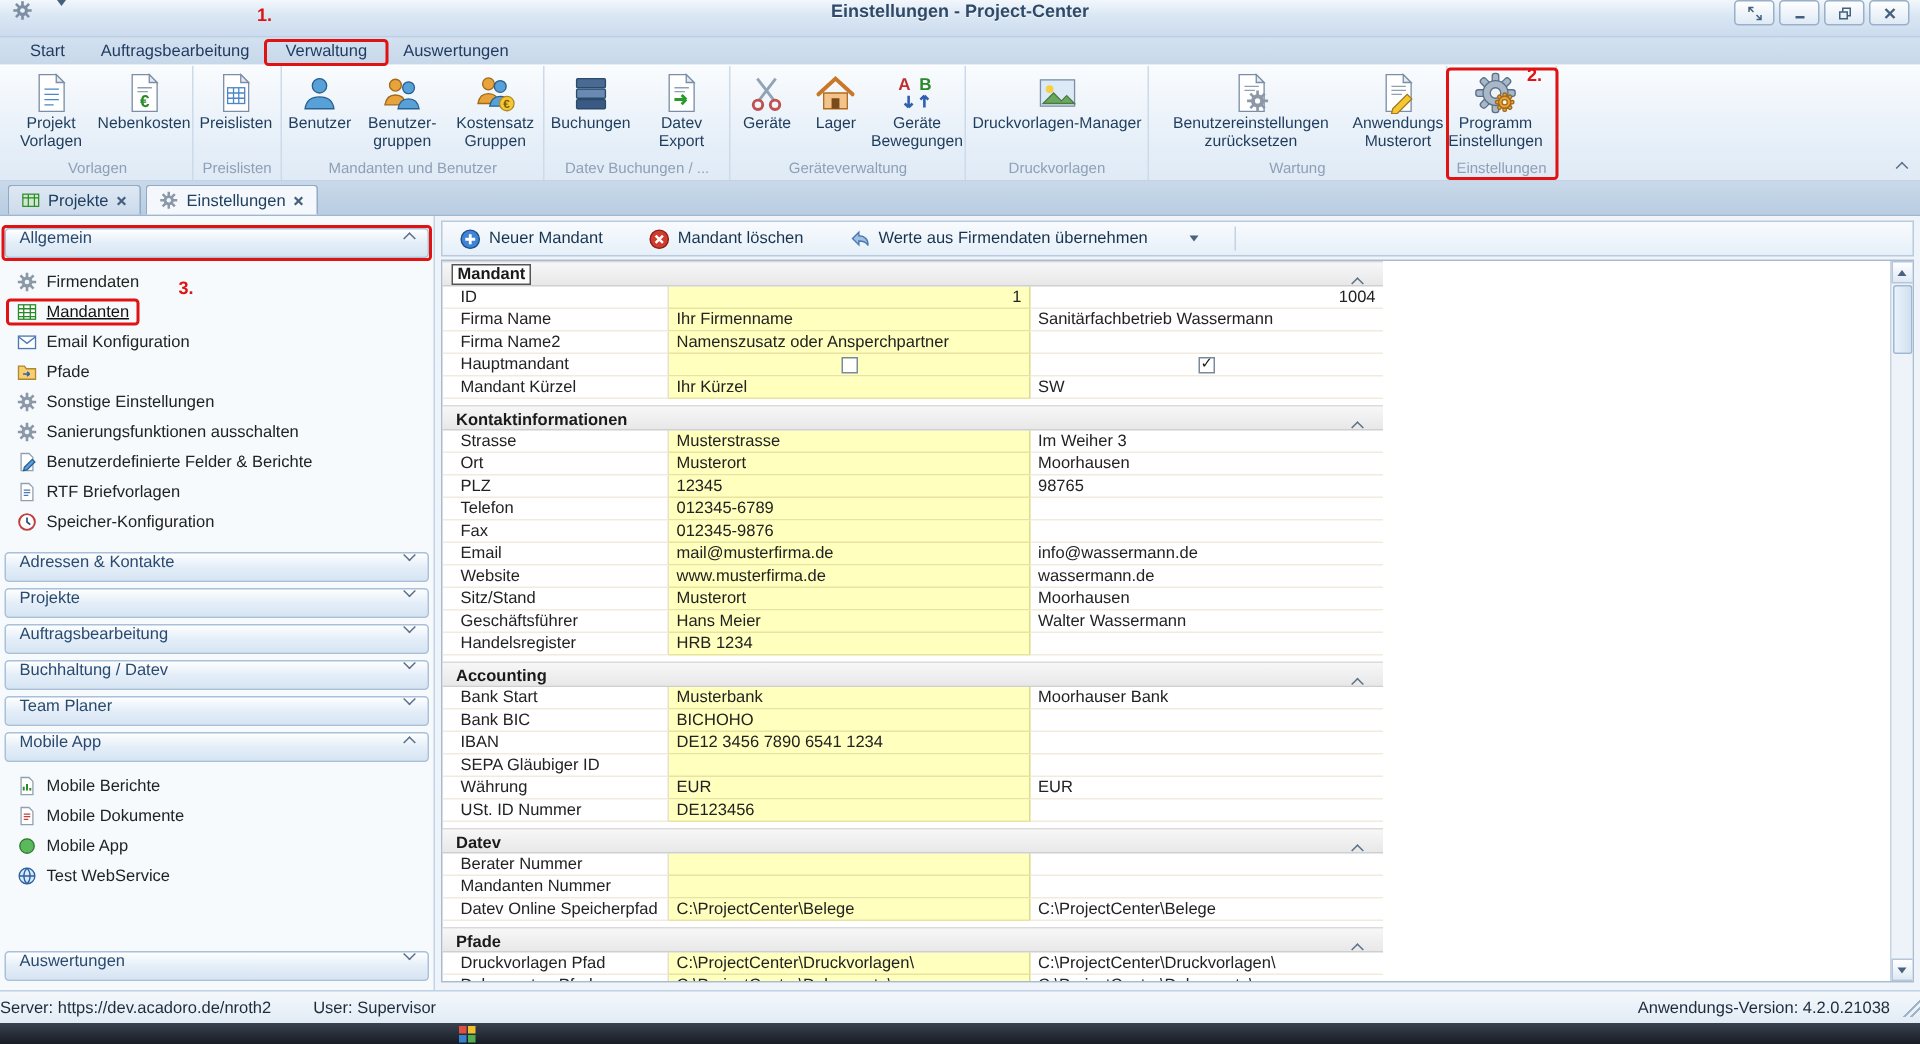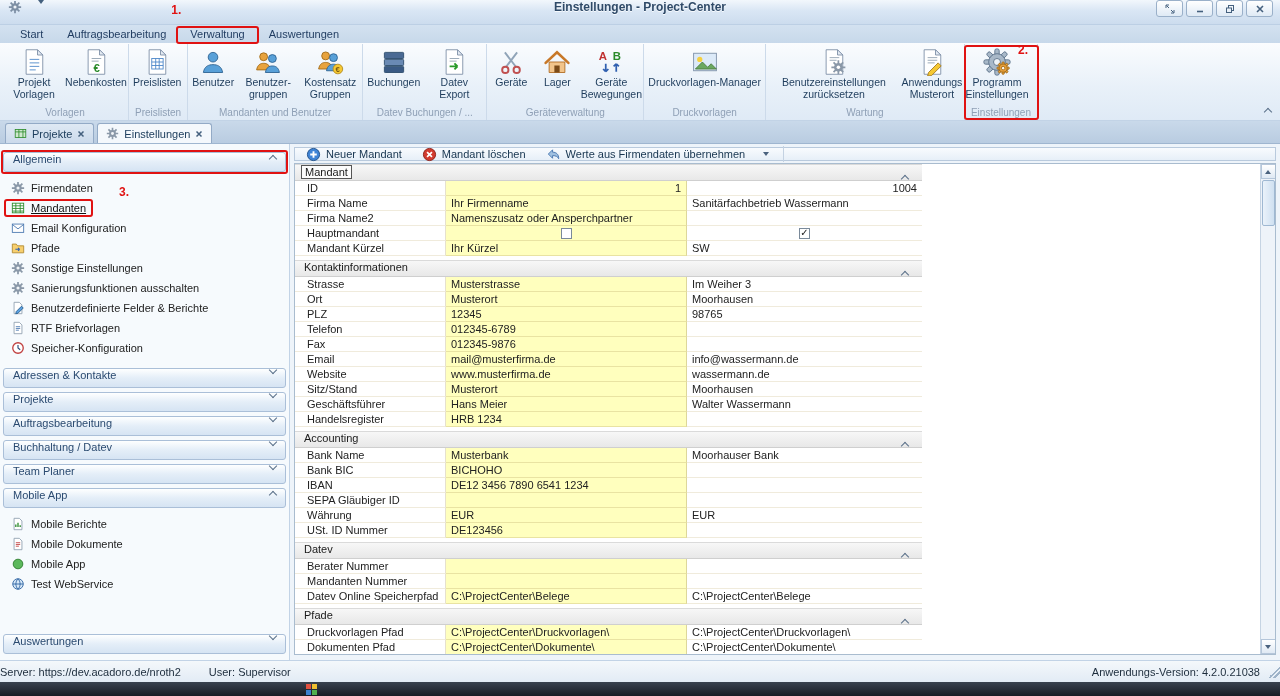--- a/index.html
+++ b/index.html
@@ -47,31 +47,31 @@
   .sb-header{height:20px;flex:none;display:flex;align-items:flex-start;border:1px solid #aabfd8;border-radius:3px;background:linear-gradient(#feffff,#e4eef8 50%,#d6e4f3);color:#2a4a70;padding:0 9px;margin-top:4px}
   .sb-header .lbl{flex:1}
   .sb-header.last{margin-top:auto}
   .sb-items{padding:6px 0 6px 3px;flex:none}
   .sb-item{height:20px;display:flex;align-items:center}
   .item-inner{display:inline-flex;align-items:center;gap:6px;padding:1px 5px}
   .sb-item .ic svg{width:14px;height:14px}
   .sb-item.selected .lbl{text-decoration:underline;color:#111}
 
   .content{flex:1;display:flex;flex-direction:column;padding:3px 4px 5px;background:#eef4fa;min-width:0}
-  .ctoolbar{height:14px;flex:none;display:flex;align-items:center;gap:6px;background:linear-gradient(#f8fbfe,#e6eff8);border:1px solid #b9cadd;padding:0 4px}
+  .ctoolbar{height:24px;flex:none;display:flex;align-items:center;gap:16px;background:linear-gradient(#f8fbfe,#e6eff8);border:1px solid #b9cadd;padding:0 4px}
   .tbtn{display:flex;align-items:center;gap:5px;padding:2px 7px;color:#16344f;border-radius:2px}
   .tbtn .ic svg{width:15px;height:15px}
   .tb-drop{width:16px;height:18px;display:flex;align-items:center;justify-content:center;border-radius:2px}
   .tri-down{width:0;height:0;border-left:3.5px solid transparent;border-right:3.5px solid transparent;border-top:4px solid #4a627e}
   .tb-sep{width:1px;height:16px;background:#c4d2e2;margin:0 3px}
 
   
   .gridwrap{flex:1;margin-top:2px;border:1px solid #a9bccf;background:#fff;position:relative;overflow:hidden}
   .grid{position:absolute;top:0;left:0;bottom:0;width:627px;overflow:hidden}
-  .gsec{height:17px;display:flex;align-items:flex-start;background:linear-gradient(#f7f7f7,#e8e8e8);border-top:1px solid #dadada;border-bottom:1px solid #cfcfcf;font-weight:normal;padding-left:6px;position:relative;margin-top:4px;color:#1a1a1a}
+  .gsec{height:17px;display:flex;align-items:flex-end;background:linear-gradient(#f7f7f7,#e8e8e8);border-top:1px solid #dadada;border-bottom:1px solid #cfcfcf;font-weight:bold;padding-left:6px;position:relative;margin-top:4px;color:#1a1a1a}
   .gsec.first{margin-top:0}
   .gsec .t{padding:0 3px}
   .gsec.focus .t{border:1px solid #555;background:#fcfcfc}
   .gsec .chev{position:absolute;right:14px;top:8px}
   .grow{display:grid;grid-template-columns:151px 241px 235px;height:15px;line-height:13px}
   .gcell{padding:1px 5px 0;overflow:hidden;white-space:nowrap;border-bottom:1px solid #f0ebdc}
   .gcell.lab{border-right:1px solid #e6e1cd;padding-left:12px}
   .gcell.y{background:#ffffbe;border-bottom:1px solid #e9e3a2;border-right:1px solid #ddd79a}
   .gcell.right{text-align:right}
   .gcell.center{display:flex;align-items:center;justify-content:center;padding:0}
@@ -703,21 +703,21 @@
             <div class="grow">
               <div class="gcell lab">Handelsregister</div>
               <div class="gcell y">HRB 1234</div>
               <div class="gcell w"></div>
             </div>
             <div class="gsec">
               <span class="t">Accounting</span>
               <span class="chev up"></span>
             </div>
             <div class="grow">
-              <div class="gcell lab">Bank Name</div>
+              <div class="gcell lab">Bank Start</div>
               <div class="gcell y">Musterbank</div>
               <div class="gcell w">Moorhauser Bank</div>
             </div>
             <div class="grow">
               <div class="gcell lab">Bank BIC</div>
               <div class="gcell y">BICHOHO</div>
               <div class="gcell w"></div>
             </div>
             <div class="grow">
               <div class="gcell lab">IBAN</div>

